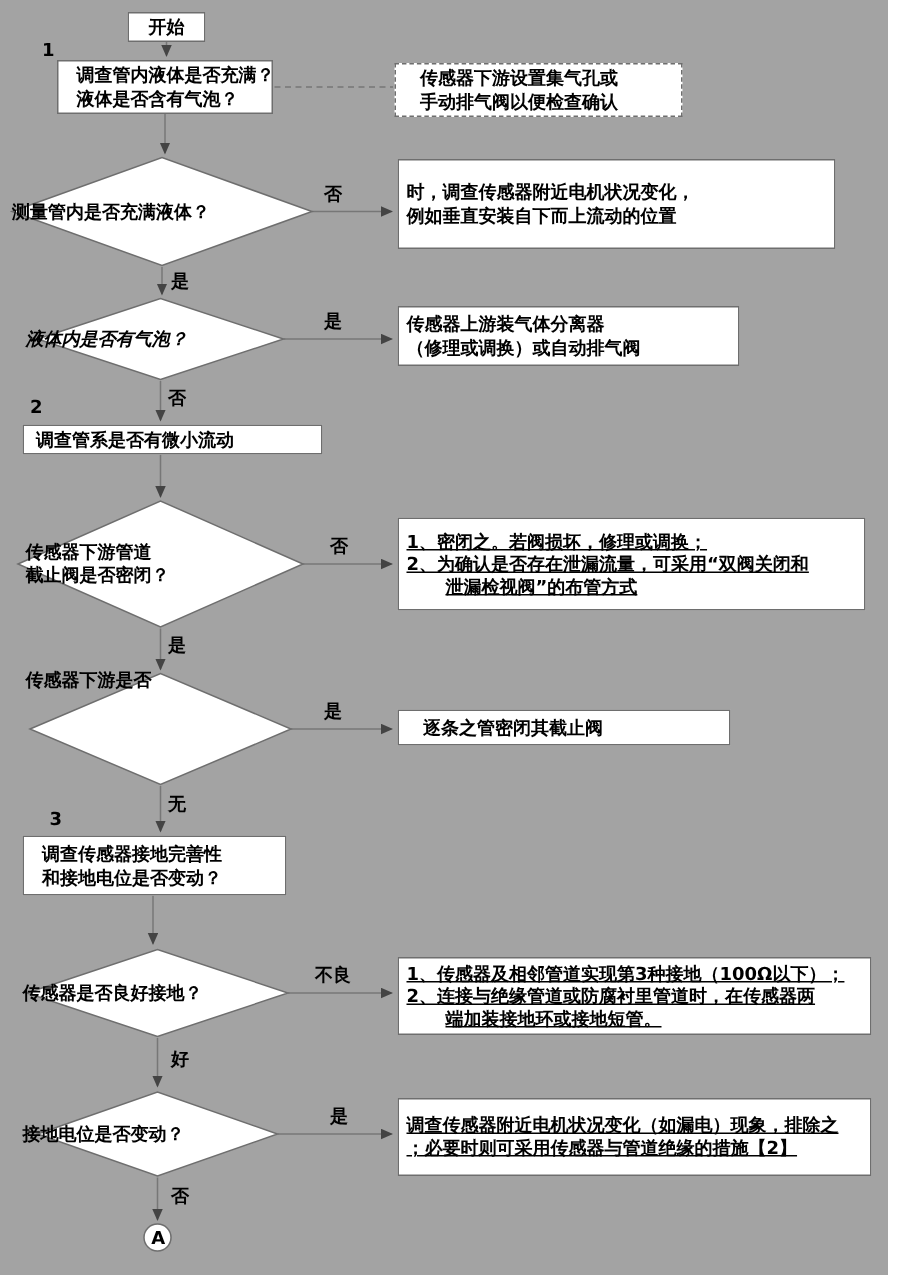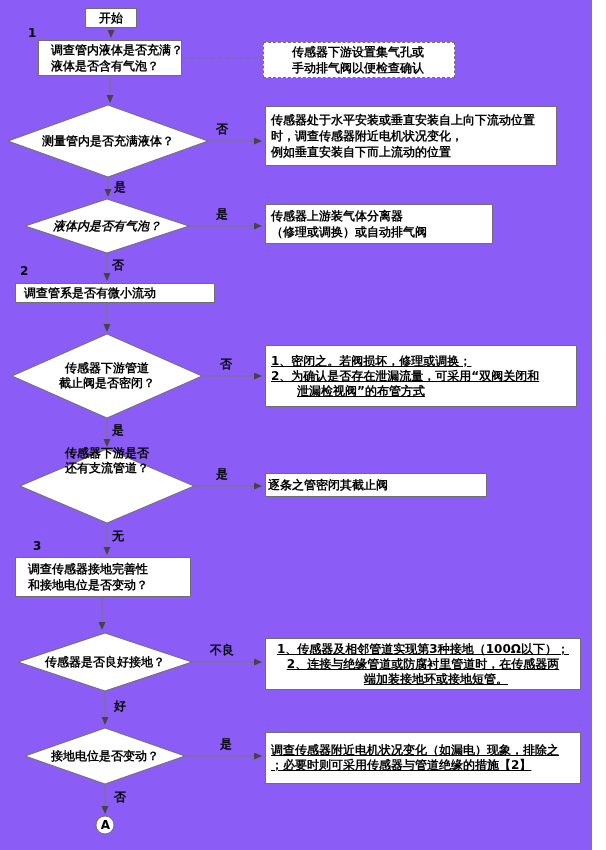--- a/index.html
+++ b/index.html
@@ -1,32 +1,32 @@
 <!DOCTYPE html>
 <html><head>
 <meta charset="utf-8">
 <style>
   html,body{margin:0;padding:0;background:#fff;}
   .stage{
-    position:relative;width:592px;height:850px;background:#8b5cf6;
+    position:relative;width:592px;height:850px;background:#a3a3a3;
     font-family:"DejaVu Sans",sans-serif;font-weight:bold;color:#000;
     font-size:12px;overflow:hidden;
   }
   .stage svg{position:absolute;left:0;top:0;z-index:1;}
   .box{
     position:absolute;z-index:2;border:1px solid #6e6e6e;background:#fff;
     box-sizing:border-box;
   }
   .dashedbox{border-style:dashed;}
   .center{display:flex;align-items:center;justify-content:center;text-align:center;}
   .lines{display:flex;flex-direction:column;justify-content:center;padding:2px 5px;line-height:16px;}
   .lines div{white-space:nowrap;}
   .tight{line-height:15px;text-decoration:underline;}
   .indent{padding-left:26px;}
-  .dtext{position:absolute;z-index:3;text-align:center;line-height:15px;}
+  .dtext{position:absolute;z-index:3;text-align:left;line-height:15px;}
   .lbl{position:absolute;z-index:3;line-height:13px;white-space:nowrap;}
 </style>
 </head>
 <body>
 
 <div class="stage">
 
   <svg width="606" height="850" viewBox="0 0 606 850">
     <defs>
       <marker id="ah" markerWidth="9" markerHeight="9" refX="7" refY="3.5" orient="auto" markerUnits="userSpaceOnUse">
@@ -66,31 +66,30 @@
     <span>开始</span>
   </div>
 
   <div class="lbl" style="left:28px;top:27px;">1</div>
 
   <div class="box lines" style="left:38px;top:40px;width:144px;height:36px;padding-left:12px;">
     <div>调查管内液体是否充满？</div>
     <div>液体是否含有气泡？</div>
   </div>
 
-  <div class="box lines dashedbox" style="left:263px;top:42px;width:192px;height:36px;padding-left:28px;">
+  <div class="box lines dashedbox" style="left:263px;top:42px;width:192px;height:36px;padding-left:16px;">
     <div>传感器下游设置集气孔或</div>
     <div>手动排气阀以便检查确认</div>
   </div>
 
   <div class="dtext" style="left:8px;top:134px;width:200px;">测量管内是否充满液体？</div>
   <div class="lbl" style="left:216px;top:123px;">否</div>
   <div class="lbl" style="left:114px;top:181px;">是</div>
 
   <div class="box lines" style="left:265px;top:106px;width:292px;height:60px;">
-    <div>传感器处于水平安装或垂直安装自上向下流动位置</div>
     <div>时，调查传感器附近电机状况变化，</div>
     <div>例如垂直安装自下而上流动的位置</div>
   </div>
 
   <div class="dtext" style="left:17px;top:219px;width:180px;font-style:italic;">液体内是否有气泡？</div>
   <div class="lbl" style="left:216px;top:208px;">是</div>
   <div class="lbl" style="left:112px;top:259px;">否</div>
 
   <div class="box lines" style="left:265px;top:204px;width:228px;height:40px;">
     <div>传感器上游装气体分离器</div>
@@ -108,38 +107,37 @@
   <div class="lbl" style="left:112px;top:424px;">是</div>
 
   <div class="box lines tight" style="left:265px;top:345px;width:312px;height:62px;">
     <div>1、密闭之。若阀损坏，修理或调换；</div>
     <div>2、为确认是否存在泄漏流量，可采用“双阀关闭和</div>
     <div class="indent">泄漏检视阀”的布管方式</div>
   </div>
 
   <div class="dtext" style="left:17px;top:446px;width:180px;">
     <div>传感器下游是否</div>
-    <div>还有支流管道？</div>
   </div>
   <div class="lbl" style="left:216px;top:468px;">是</div>
   <div class="lbl" style="left:112px;top:530px;">无</div>
 
-  <div class="box" style="left:265px;top:473px;width:222px;height:24px;line-height:22px;padding-left:2px;">逐条之管密闭其截止阀</div>
+  <div class="box" style="left:265px;top:473px;width:222px;height:24px;line-height:22px;padding-left:16px;">逐条之管密闭其截止阀</div>
 
   <div class="lbl" style="left:33px;top:540px;">3</div>
   <div class="box lines" style="left:15px;top:557px;width:176px;height:40px;padding-left:12px;">
     <div>调查传感器接地完善性</div>
     <div>和接地电位是否变动？</div>
   </div>
 
   <div class="dtext" style="left:15px;top:655px;width:180px;">传感器是否良好接地？</div>
   <div class="lbl" style="left:210px;top:644px;">不良</div>
   <div class="lbl" style="left:114px;top:700px;">好</div>
 
-  <div class="box lines tight" style="left:265px;top:638px;width:316px;height:52px;align-items:center;">
+  <div class="box lines tight" style="left:265px;top:638px;width:316px;height:52px;">
     <div>1、传感器及相邻管道实现第3种接地（100Ω以下）；</div>
     <div>2、连接与绝缘管道或防腐衬里管道时，在传感器两</div>
     <div class="indent">端加装接地环或接地短管。</div>
   </div>
 
   <div class="dtext" style="left:15px;top:749px;width:180px;">接地电位是否变动？</div>
   <div class="lbl" style="left:220px;top:738px;">是</div>
   <div class="lbl" style="left:114px;top:791px;">否</div>
 
   <div class="box lines tight" style="left:265px;top:732px;width:316px;height:52px;">

